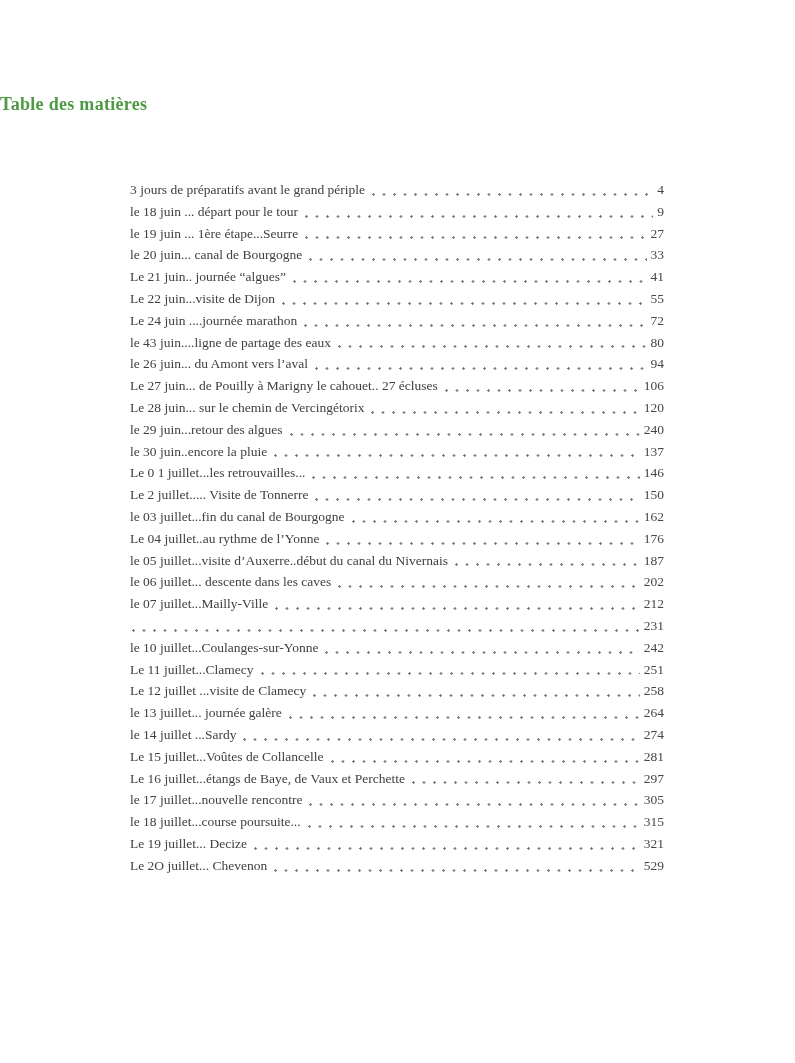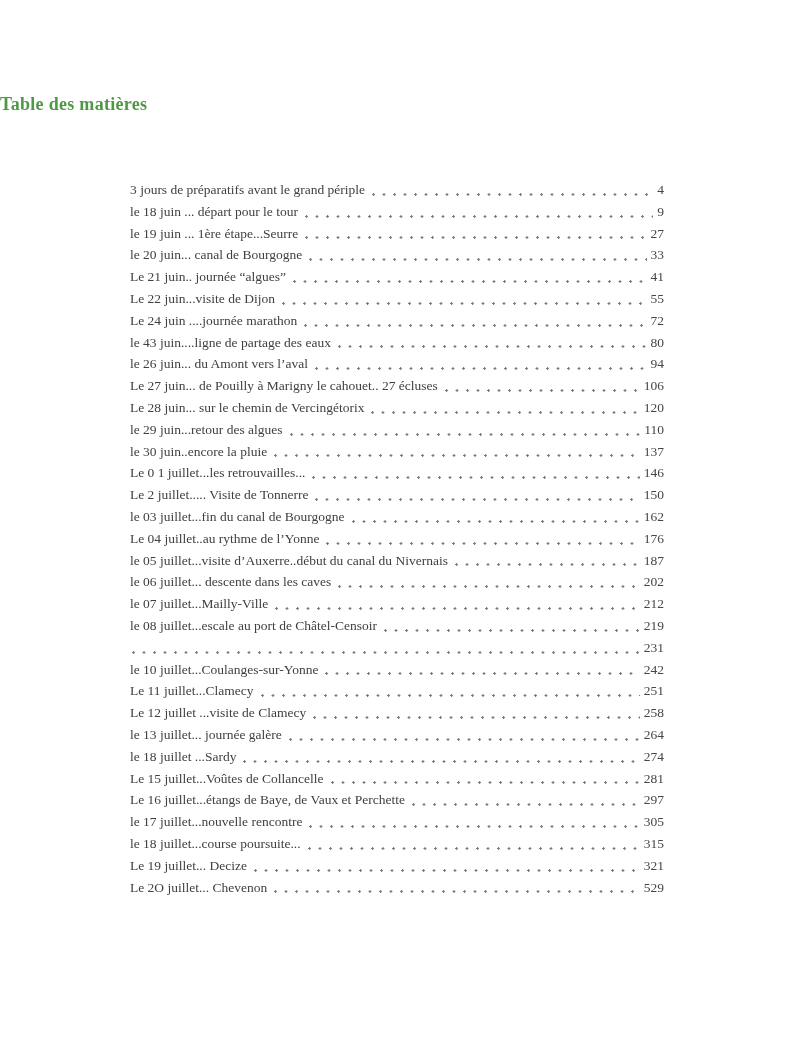--- a/index.html
+++ b/index.html
@@ -138,21 +138,21 @@
 
   <div class="row">
     <span class="label">Le 28 juin... sur le chemin de Vercingétorix</span>
     <span class="leader"></span>
     <span class="pagenum">120</span>
   </div>
 
   <div class="row">
     <span class="label">le 29 juin...retour des algues</span>
     <span class="leader"></span>
-    <span class="pagenum">110</span>
+    <span class="pagenum">240</span>
   </div>
 
   <div class="row">
     <span class="label">le 30 juin..encore la pluie</span>
     <span class="leader"></span>
     <span class="pagenum">137</span>
   </div>
 
   <div class="row">
     <span class="label">Le 0 1 juillet...les retrouvailles...</span>
@@ -189,25 +189,20 @@
     <span class="leader"></span>
     <span class="pagenum">202</span>
   </div>
 
   <div class="row">
     <span class="label">le 07 juillet...Mailly-Ville</span>
     <span class="leader"></span>
     <span class="pagenum">212</span>
   </div>
 
-  <div class="row">
-    <span class="label">le 08 juillet...escale au port de Châtel-Censoir</span>
-    <span class="leader"></span>
-    <span class="pagenum">219</span>
-  </div>
 
   <div class="row">
     <span class="leader"></span>
     <span class="pagenum">231</span>
   </div>
 
   <div class="row">
     <span class="label">le 10 juillet...Coulanges-sur-Yonne</span>
     <span class="leader"></span>
     <span class="pagenum">242</span>
@@ -225,21 +220,21 @@
     <span class="pagenum">258</span>
   </div>
 
   <div class="row">
     <span class="label">le 13 juillet... journée galère</span>
     <span class="leader"></span>
     <span class="pagenum">264</span>
   </div>
 
   <div class="row">
-    <span class="label">le 18 juillet ...Sardy</span>
+    <span class="label">le 14 juillet ...Sardy</span>
     <span class="leader"></span>
     <span class="pagenum">274</span>
   </div>
 
   <div class="row">
     <span class="label">Le 15 juillet...Voûtes de Collancelle</span>
     <span class="leader"></span>
     <span class="pagenum">281</span>
   </div>
 

